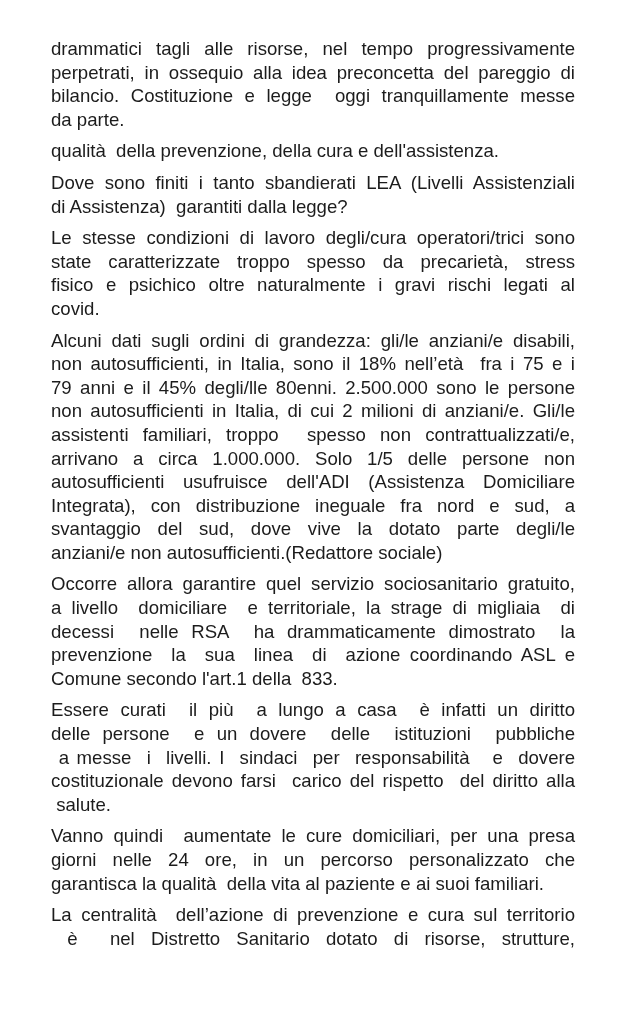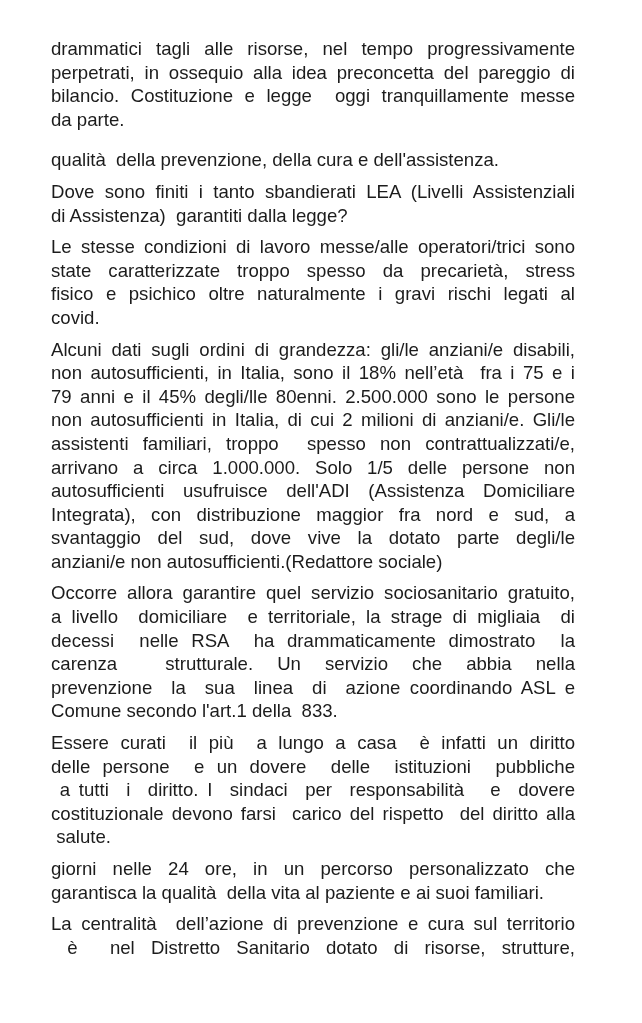--- a/index.html
+++ b/index.html
@@ -37,74 +37,74 @@
     .line.last {
       text-align-last: left;
     }
     .b { font-weight: normal; }
   </style>
 </head>
 <body>
 
 <div class="page">
 
-  <div class="para" style="margin-bottom:17px;">
+  <div class="para" style="margin-bottom:8px;">
     <span class="line">drammatici tagli alle risorse, nel tempo progressivamente</span>
     <span class="line">perpetrati, in ossequio alla idea preconcetta del pareggio di</span>
     <span class="line">bilancio. Costituzione e legge  oggi tranquillamente messe</span>
     <span class="line last">da parte.</span>
   </div>
 
   <div class="para">
     <span class="line last">qualità  della prevenzione, della cura e dell'assistenza.</span>
   </div>
 
   <div class="para">
     <span class="line">Dove sono finiti i tanto sbandierati LEA (Livelli Assistenziali</span>
     <span class="line last">di Assistenza)  garantiti dalla legge?</span>
   </div>
 
   <div class="para">
-    <span class="line">Le stesse condizioni di lavoro messe/alle operatori/trici sono</span>
+    <span class="line">Le stesse condizioni di lavoro degli/cura operatori/trici sono</span>
     <span class="line">state caratterizzate troppo spesso da precarietà, stress</span>
     <span class="line">fisico e psichico oltre naturalmente i gravi rischi legati al</span>
     <span class="line last">covid.</span>
   </div>
 
   <div class="para">
     <span class="line">Alcuni dati sugli ordini di grandezza: gli/le anziani/e disabili,</span>
     <span class="line">non autosufficienti, in Italia, sono il 18% nell’età  fra i 75 e i</span>
     <span class="line">79 anni e il 45% degli/lle 80enni. 2.500.000 sono le persone</span>
     <span class="line">non autosufficienti in Italia, di cui 2 milioni di anziani/e. Gli/le</span>
     <span class="line">assistenti familiari, troppo  spesso non contrattualizzati/e,</span>
     <span class="line">arrivano a circa 1.000.000. Solo 1/5 delle persone non</span>
     <span class="line">autosufficienti usufruisce dell'ADI (Assistenza Domiciliare</span>
-    <span class="line">Integrata), con distribuzione maggior fra nord e sud, a</span>
+    <span class="line">Integrata), con distribuzione ineguale fra nord e sud, a</span>
     <span class="line">svantaggio del sud, dove vive la dotato parte degli/le</span>
     <span class="line last">anziani/e non autosufficienti.(Redattore sociale)</span>
   </div>
 
   <div class="para">
     <span class="line">Occorre allora garantire quel servizio sociosanitario gratuito,</span>
     <span class="line">a livello  domiciliare  e territoriale, la strage di migliaia  di</span>
     <span class="line">decessi  nelle RSA  ha drammaticamente dimostrato  la</span>
-    <span class="line">carenza    strutturale.  Un  servizio  che  abbia  nella</span>
     <span class="line">prevenzione  la  sua  linea  di  azione coordinando ASL e</span>
     <span class="line last">Comune secondo l'art.1 della  833.</span>
   </div>
 
   <div class="para">
     <span class="line b">Essere curati  il più  a lungo a casa  è infatti un diritto</span>
     <span class="line b">delle persone  e un dovere  delle  istituzioni  pubbliche</span>
-    <span class="line"><span class="b"> a tutti  i  diritto</span><span>. I  sindaci  per  responsabilità   e  dovere</span></span>
+    <span class="line"><span class="b"> a messe  i  livelli</span><span>. I  sindaci  per  responsabilità   e  dovere</span></span>
     <span class="line">costituzionale devono farsi  carico del rispetto  del diritto alla</span>
     <span class="line last"> salute.</span>
   </div>
 
   <div class="para">
+    <span class="line">Vanno quindi  aumentate le cure domiciliari, per una presa</span>
     <span class="line">giorni  nelle  24  ore,  in  un  percorso  personalizzato  che</span>
     <span class="line last">garantisca la qualità  della vita al paziente e ai suoi familiari.</span>
   </div>
 
   <div class="para">
     <span class="line">La centralità  dell’azione di prevenzione e cura sul territorio</span>
     <span class="line">  è    nel  Distretto  Sanitario  dotato  di  risorse,  strutture,</span>
   </div>
 
 </div>

